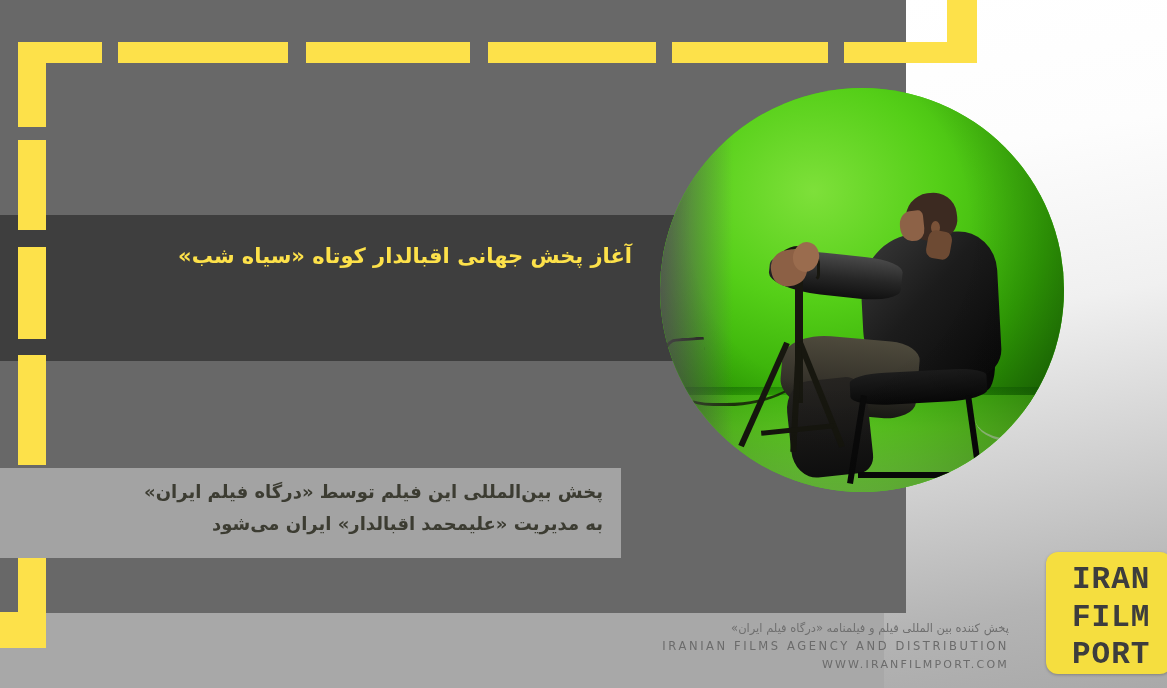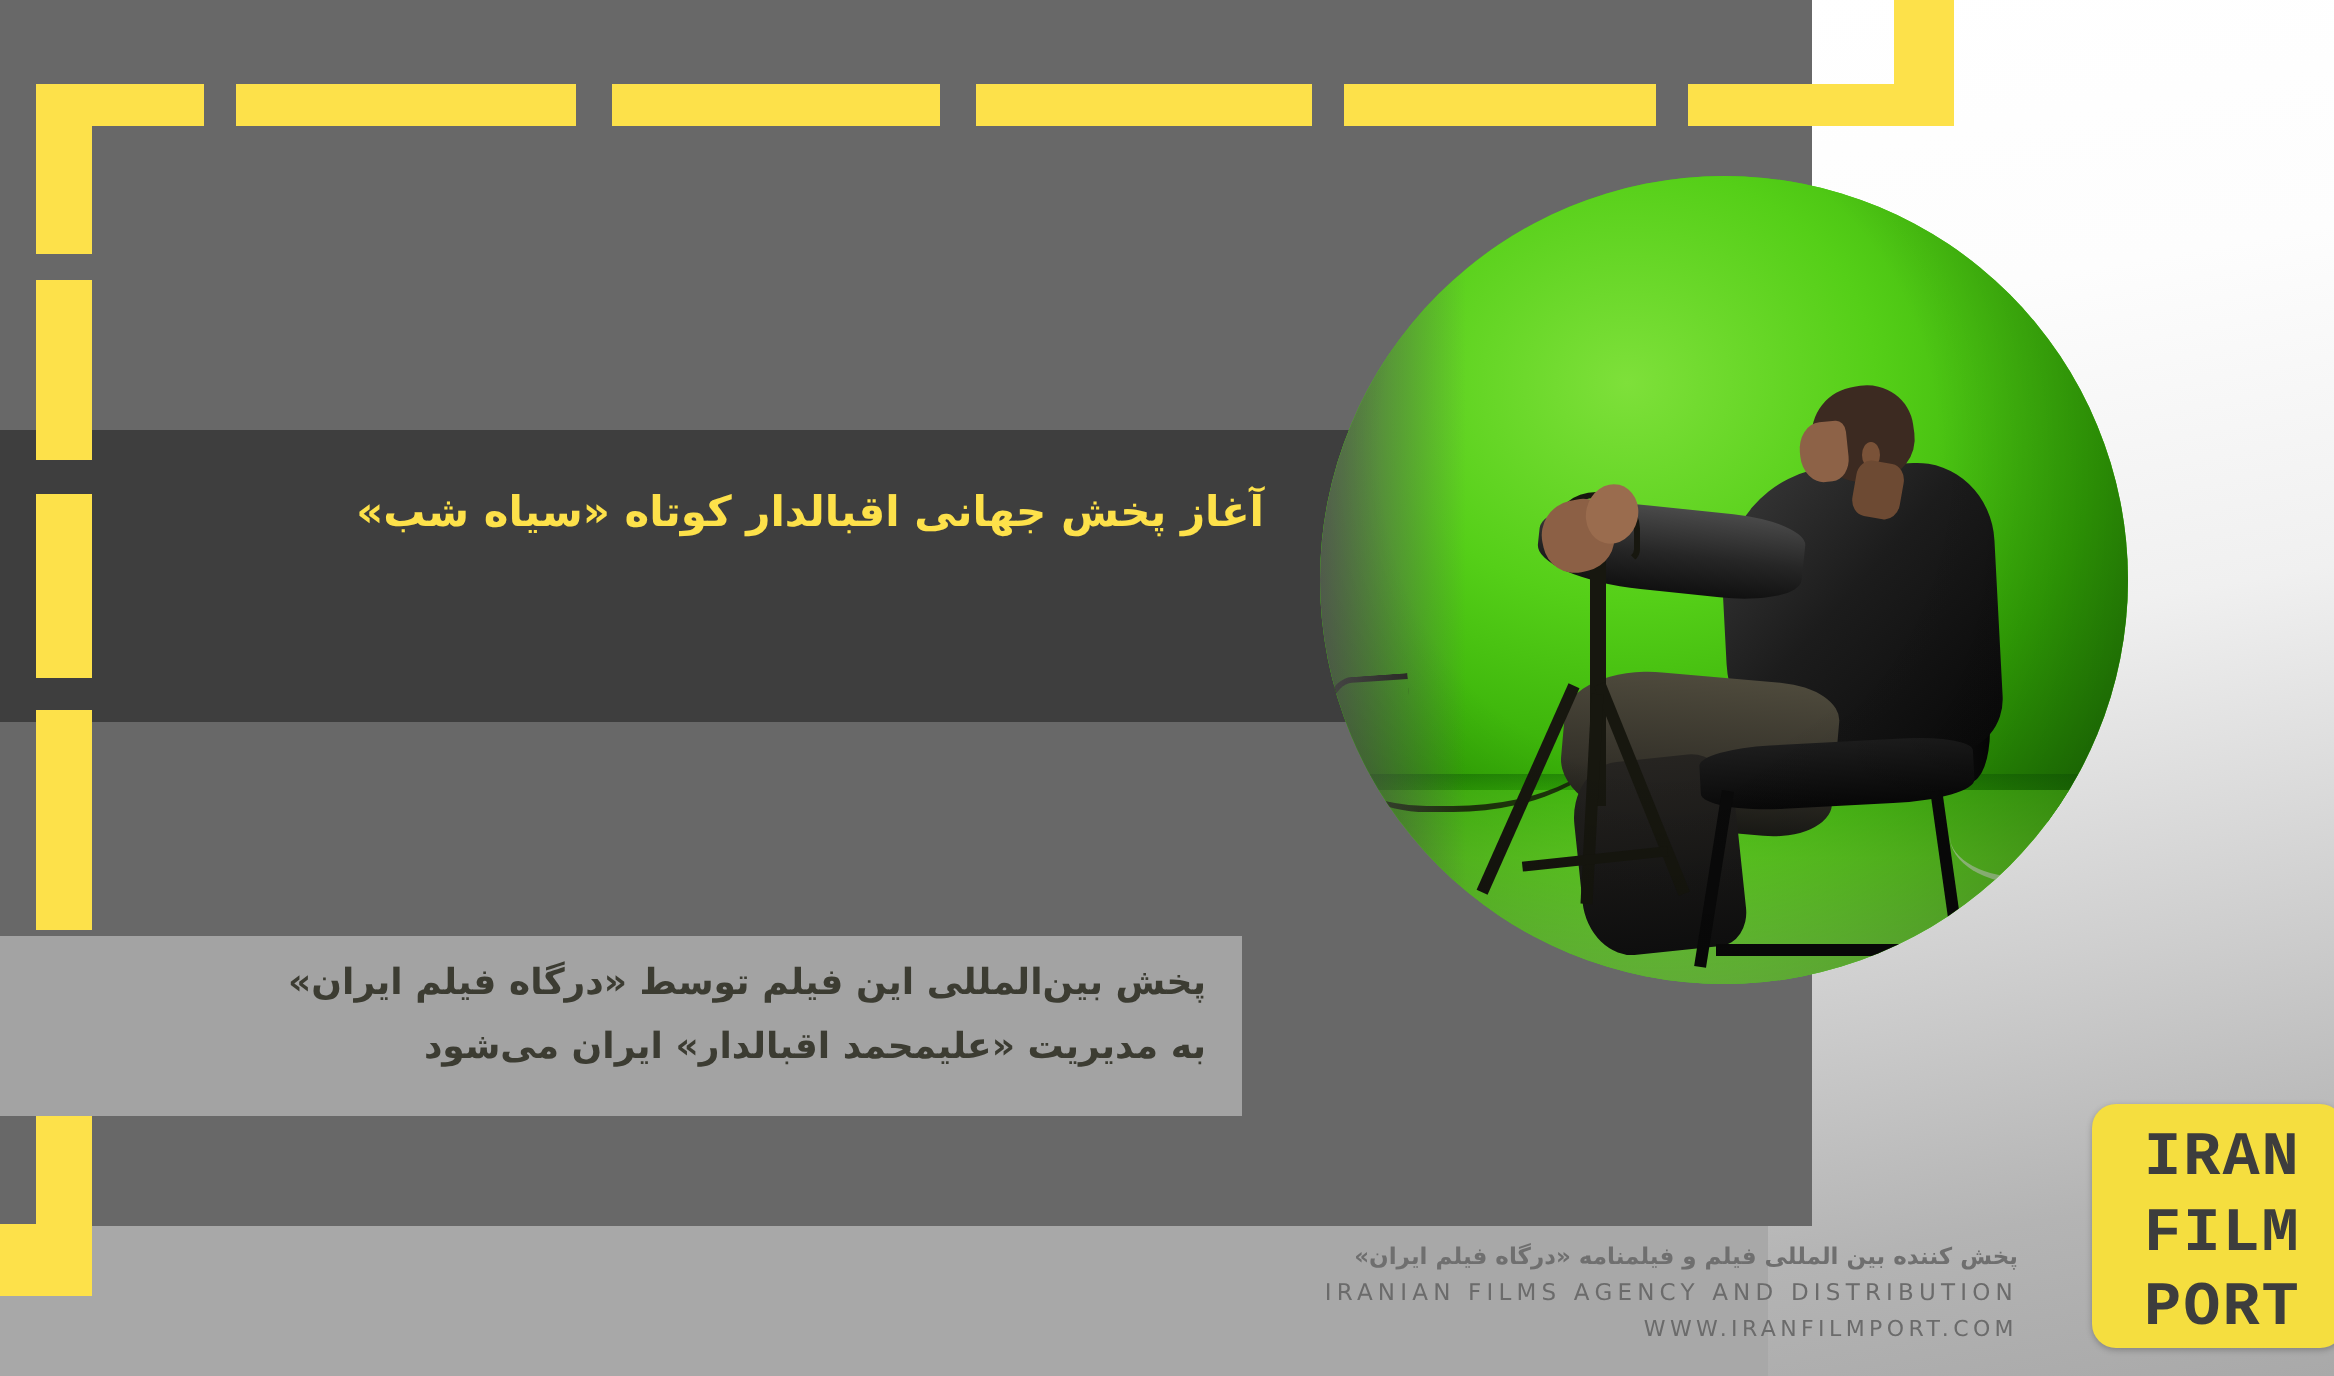--- a/index.html
+++ b/index.html
@@ -143,21 +143,21 @@
     position:absolute; right:18px; top:8px; width:584px;
     text-align:right; direction:rtl;
     color:#3c3c32; font-size:18px; font-weight:bold; line-height:1.75;
   }
 
   
   .footer{
     position:absolute; right:158px; top:620px; width:420px;
     text-align:right; direction:rtl;
   }
-  .foot-fa{ color:#6f6f6f; font-size:11.5px; font-weight:bold; line-height:1.5; }
+  .foot-fa{ color:#6f6f6f; font-size:11.5px; font-weight:normal; line-height:1.5; }
   .foot-en{ color:#6b6b6b; font-size:11.5px; letter-spacing:2.6px; line-height:1.6; direction:ltr; text-align:right; }
   .foot-url{ color:#6b6b6b; font-size:11px; letter-spacing:2.2px; line-height:1.6; direction:ltr; text-align:right; }
 
   
   .logo{
     position:absolute; left:1046px; top:552px; width:126px; height:122px;
     background:#f5de3f; border-radius:12px;
     box-shadow:0 1px 3px rgba(0,0,0,.25);
     overflow:hidden;
   }

